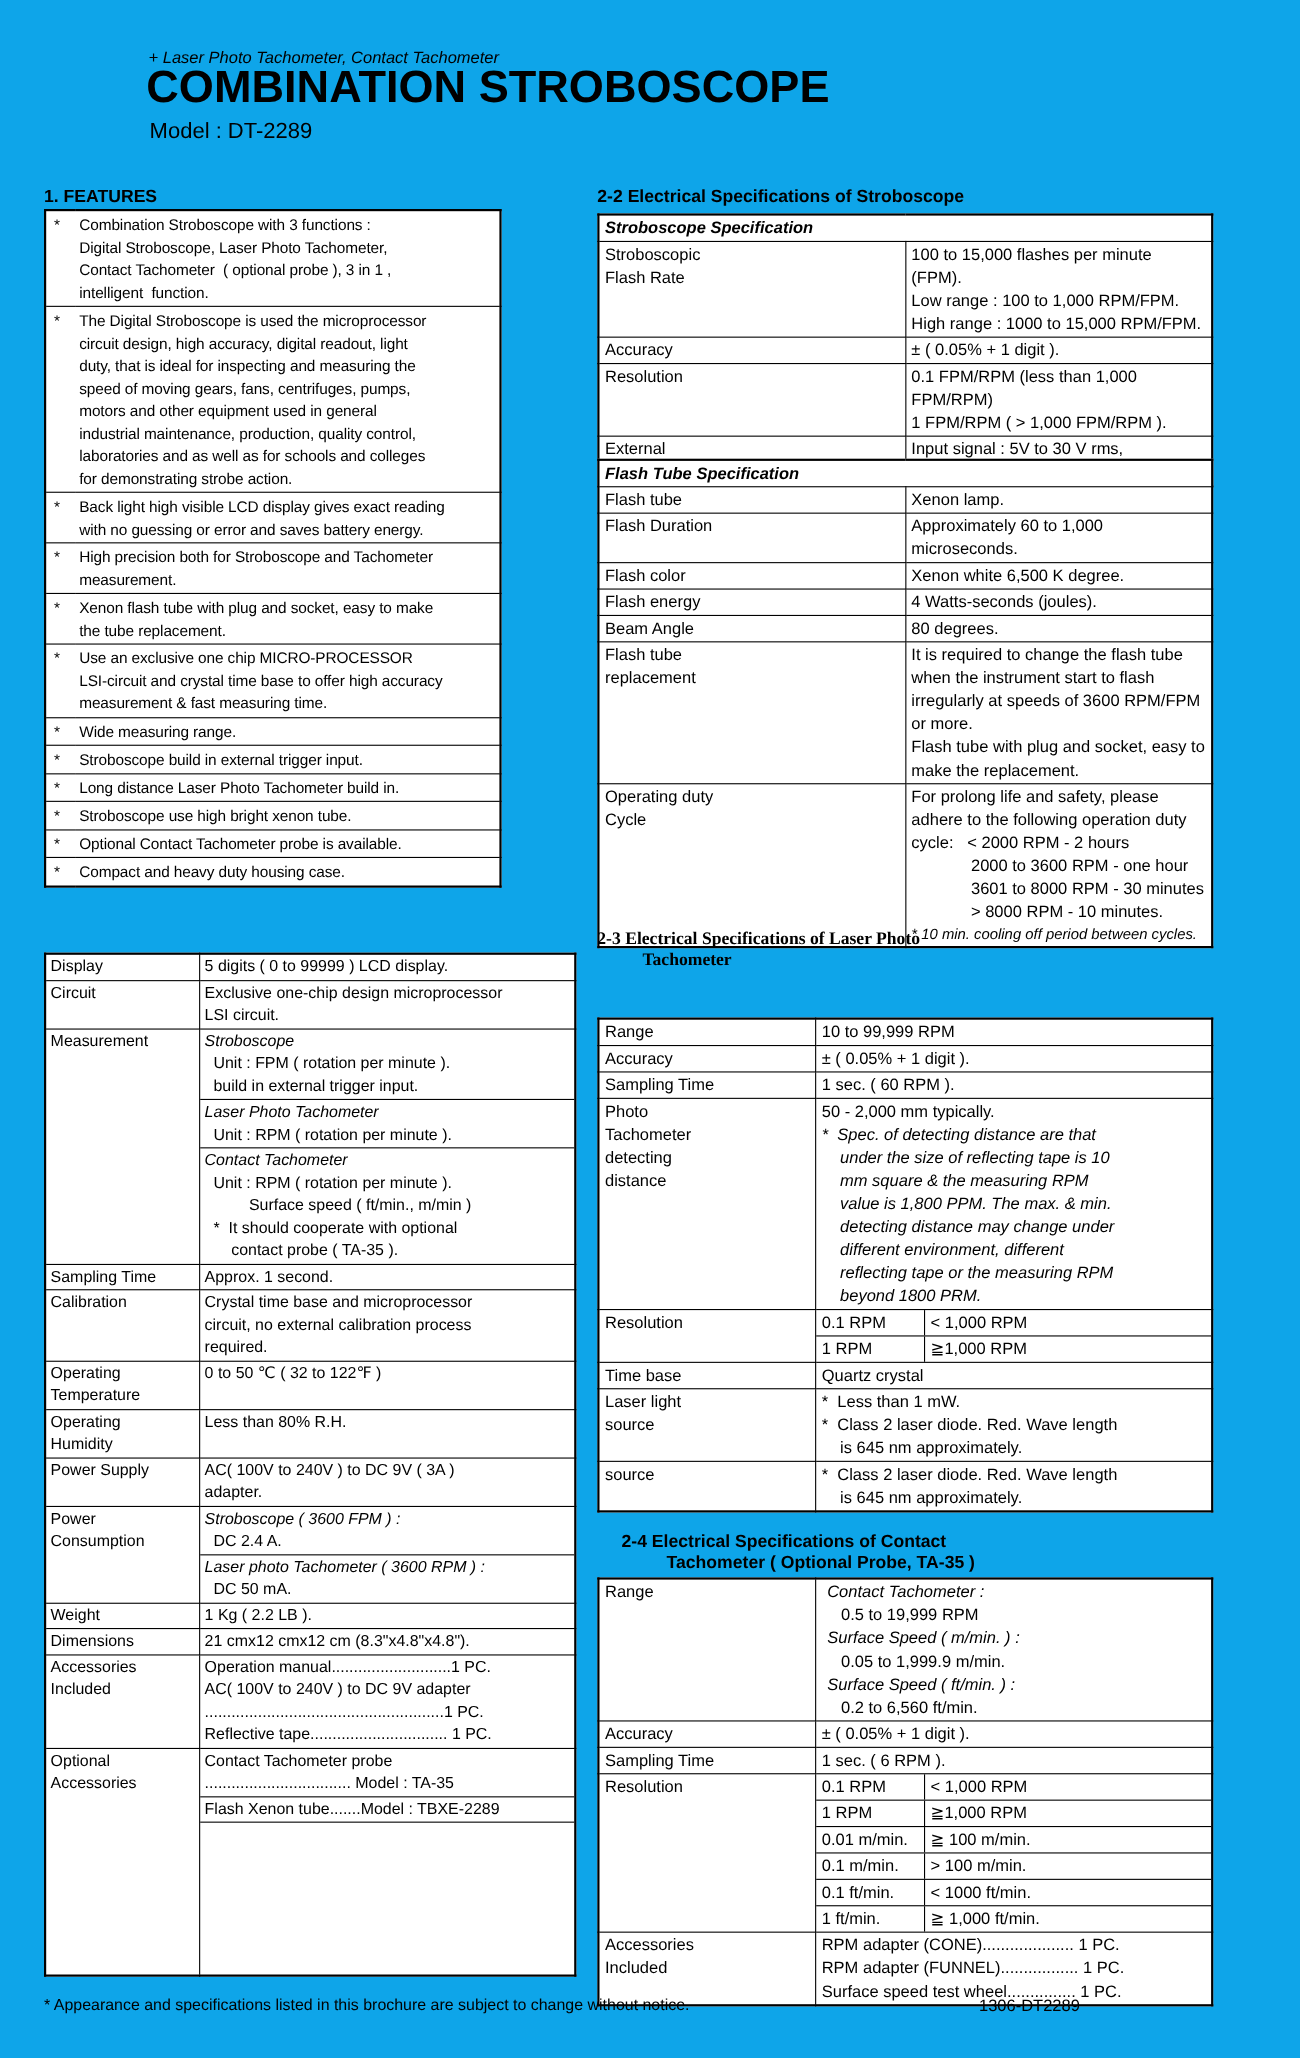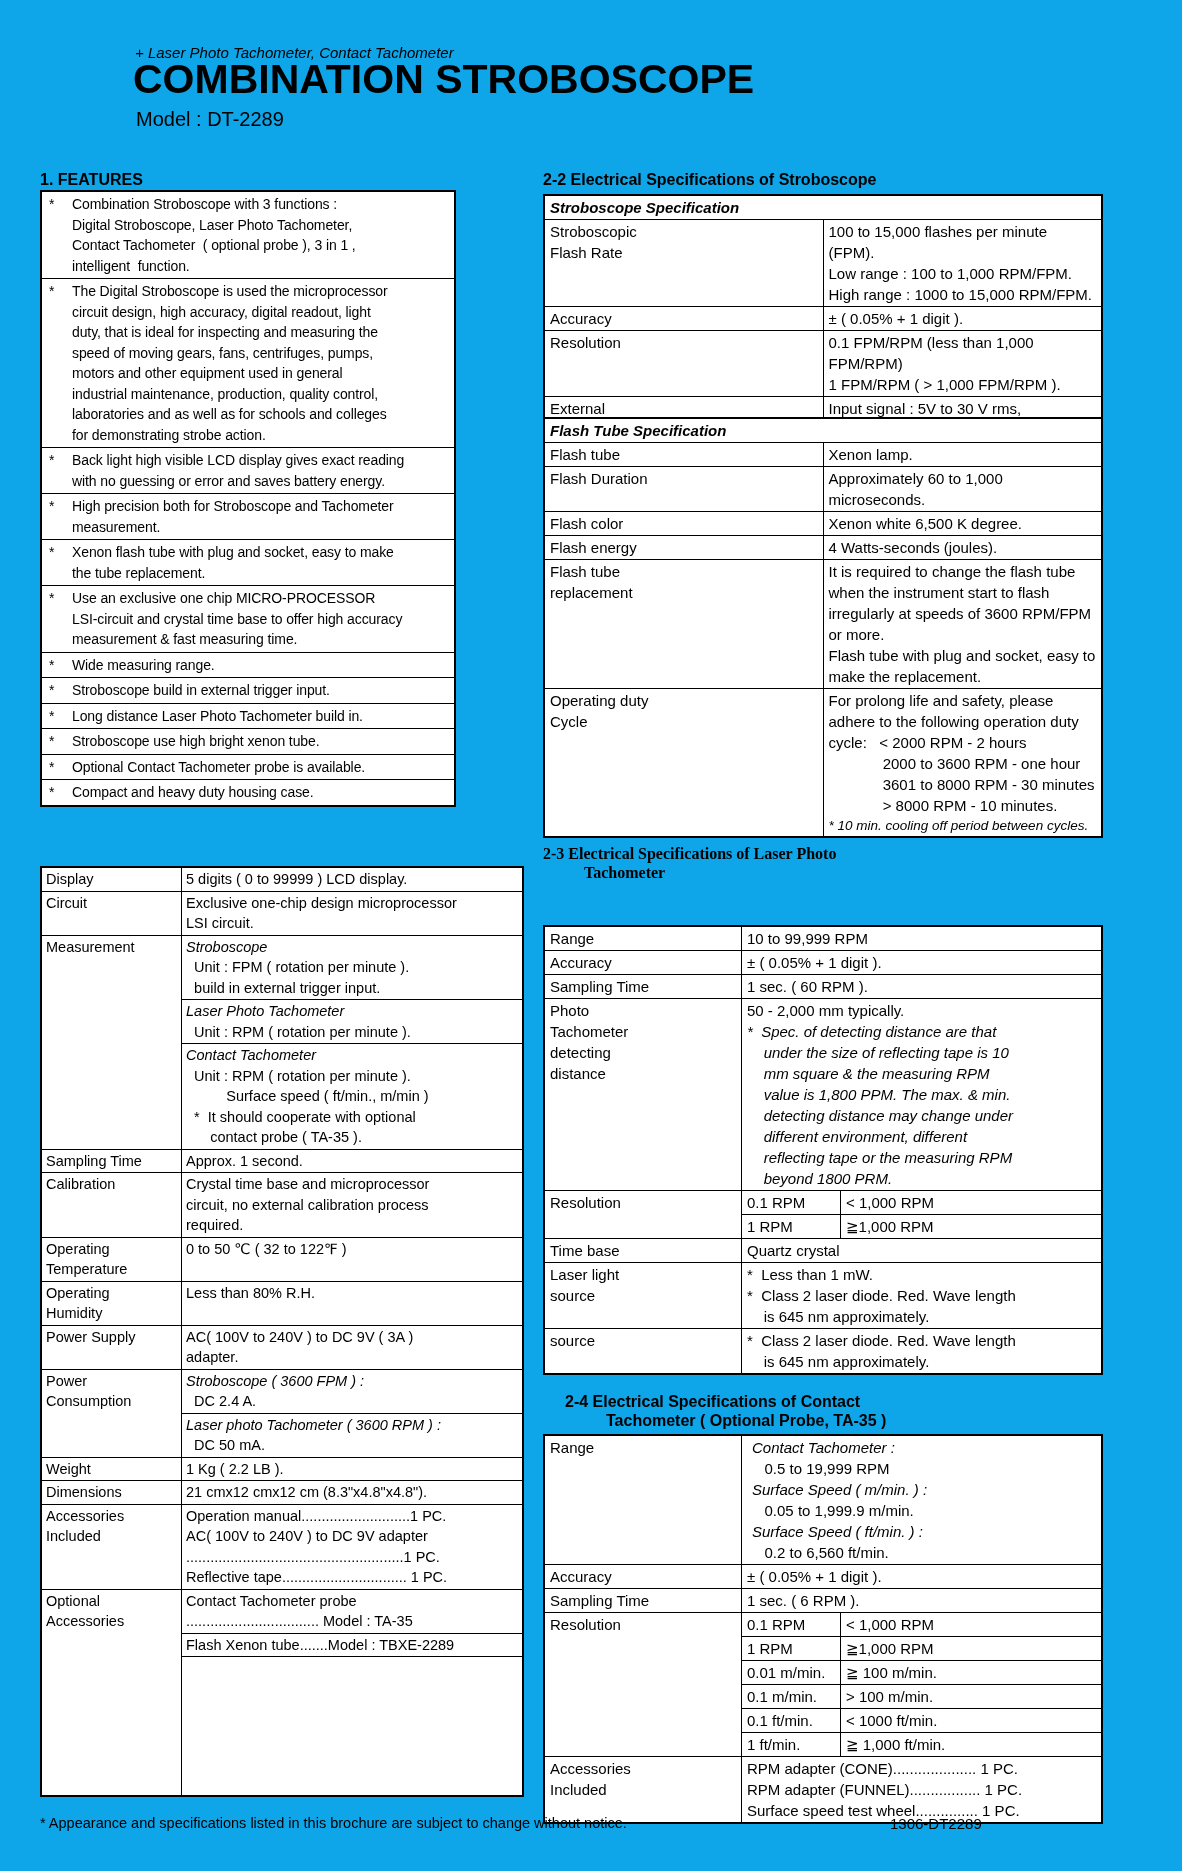--- a/index.html
+++ b/index.html
@@ -279,20 +279,24 @@
       <td class="pw">Approximately 60 to 1,000
 microseconds.</td>
     </tr>
     <tr>
       <td class="lbl pw">Flash color</td>
       <td class="pw">Xenon white 6,500 K degree.</td>
     </tr>
     <tr>
       <td class="lbl pw">Flash energy</td>
       <td class="pw">4 Watts-seconds (joules).</td>
+    </tr>
+    <tr>
+      <td class="lbl pw">Beam Angle</td>
+      <td class="pw">80 degrees.</td>
     </tr>
     <tr>
       <td class="lbl pw">Flash tube
 replacement</td>
       <td class="pw">It is required to change the flash tube
 when the instrument start to flash
 irregularly at speeds of 3600 RPM/FPM
 or more.
 Flash tube with plug and socket, easy to
 make the replacement.</td>

